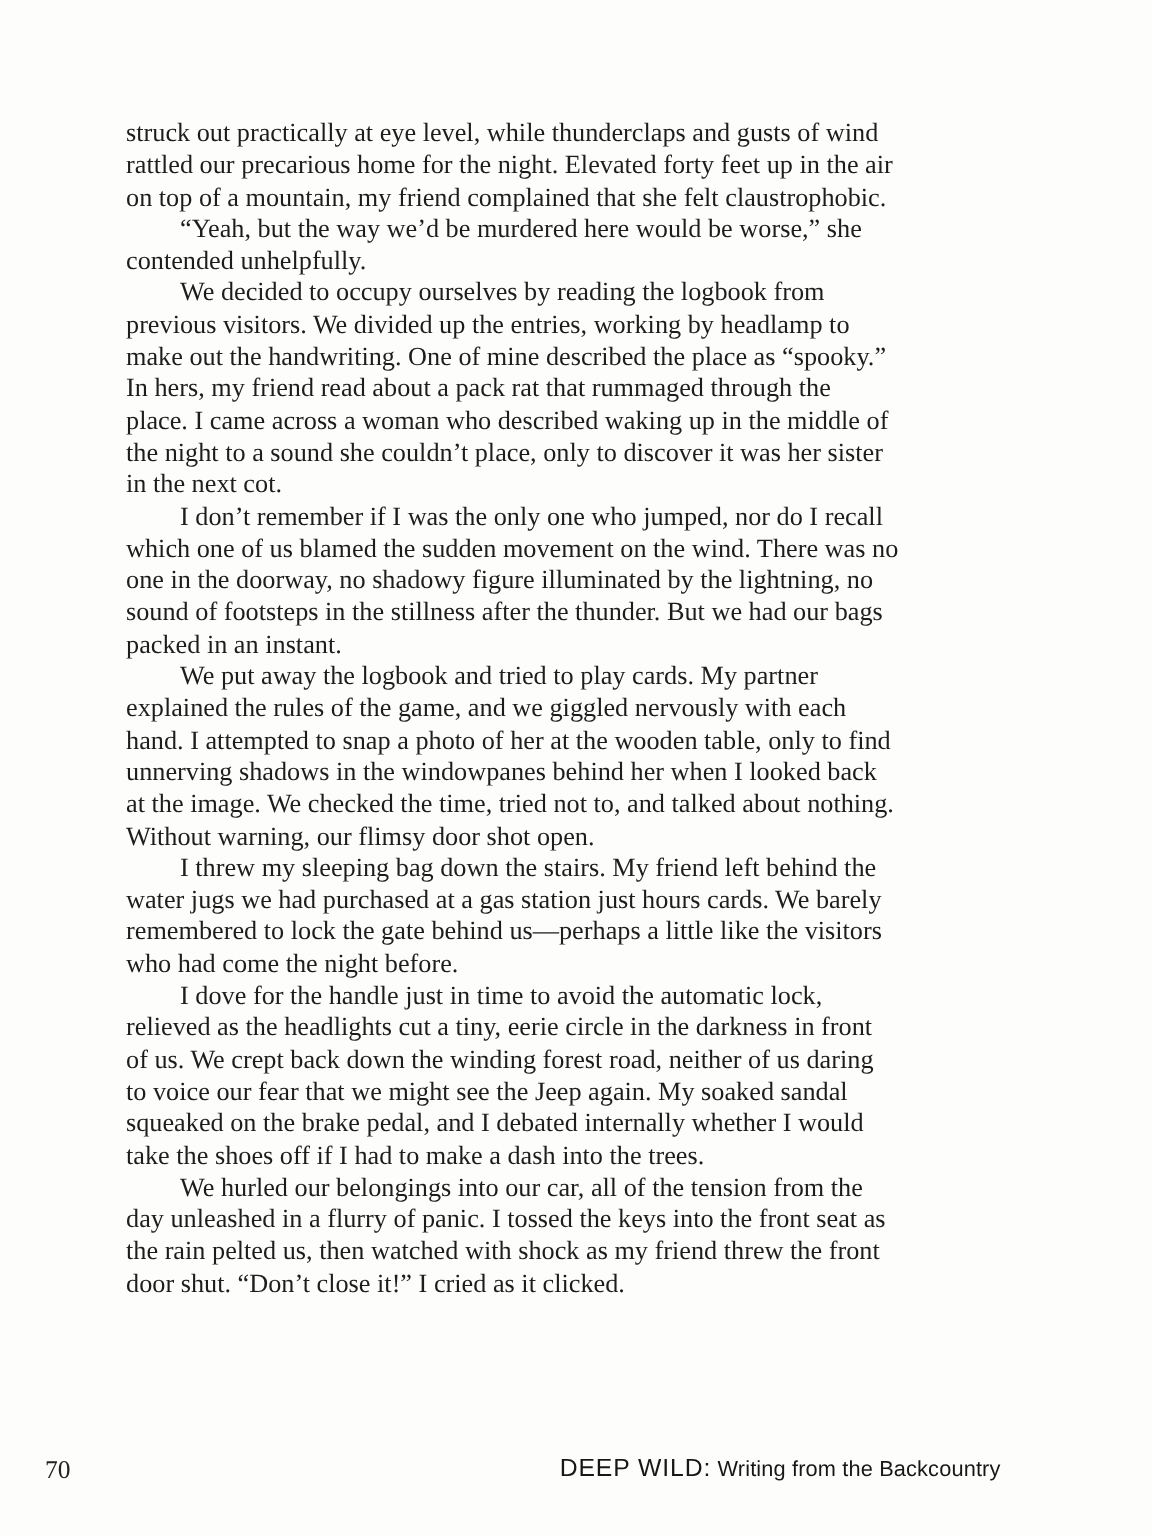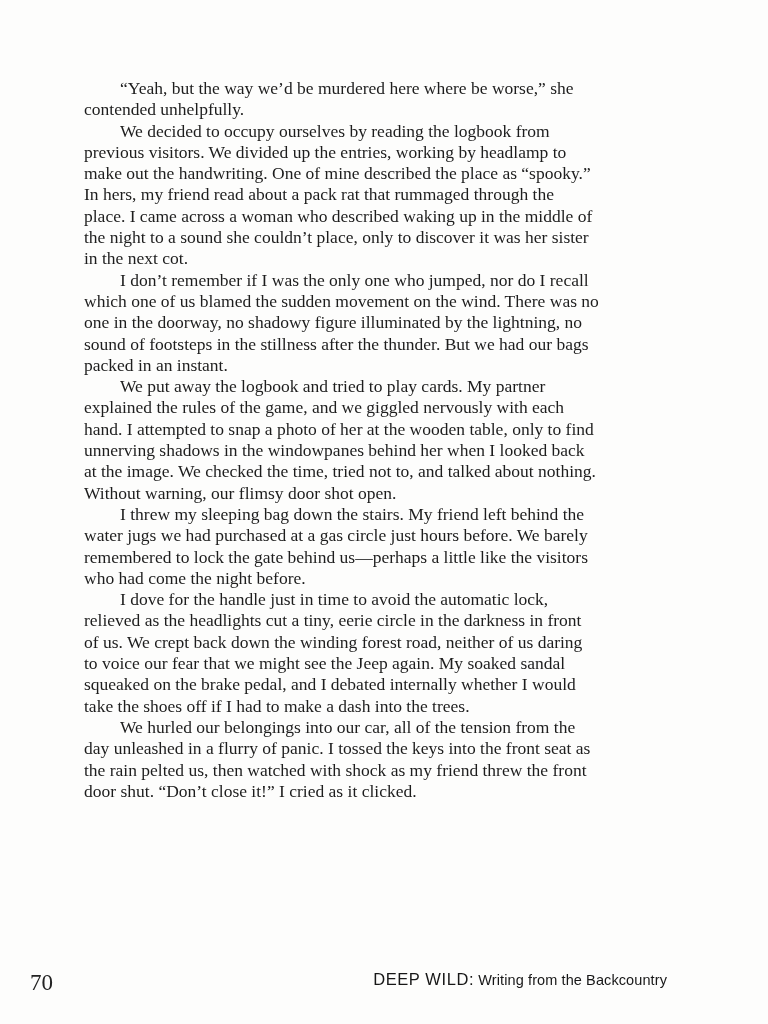--- a/index.html
+++ b/index.html
@@ -23,21 +23,21 @@
     font-size: 17.5px;
     line-height: 21.3px;
     white-space: pre-line;
     text-align: left;
   }
   .para.indent { text-indent: 36px; }
   .footer-page-number {
     position: absolute;
     left: 30px;
     top: 970px;
-    font-size: 23px;
+    font-size: 17px;
     color: #222;
   }
   .footer-running-title {
     position: absolute;
     right: 101px;
     top: 970px;
     font-family: Liberation Sans, sans-serif;
     color: #171717;
     white-space: nowrap;
   }
@@ -49,42 +49,45 @@
     font-size: 14.5px;
     letter-spacing: 0.1px;
   }
 </style>
 </head>
 <body>
 
 <div class="page">
 
   <div class="body-text">
-      <p class="para indent">“Yeah, but the way we’d be murdered here where be worse,” she
+      <p class="para">struck out practically at eye level, while thunderclaps and gusts of wind
+rattled our precarious home for the night. Elevated forty feet up in the air
+on top of a mountain, my friend complained that she felt claustrophobic.</p>
+      <p class="para indent">“Yeah, but the way we’d be murdered here would be worse,” she
 contended unhelpfully.</p>
       <p class="para indent">We decided to occupy ourselves by reading the logbook from
 previous visitors. We divided up the entries, working by headlamp to
 make out the handwriting. One of mine described the place as “spooky.”
 In hers, my friend read about a pack rat that rummaged through the
 place. I came across a woman who described waking up in the middle of
 the night to a sound she couldn’t place, only to discover it was her sister
 in the next cot.</p>
       <p class="para indent">I don’t remember if I was the only one who jumped, nor do I recall
 which one of us blamed the sudden movement on the wind. There was no
 one in the doorway, no shadowy figure illuminated by the lightning, no
 sound of footsteps in the stillness after the thunder. But we had our bags
 packed in an instant.</p>
       <p class="para indent">We put away the logbook and tried to play cards. My partner
 explained the rules of the game, and we giggled nervously with each
 hand. I attempted to snap a photo of her at the wooden table, only to find
 unnerving shadows in the windowpanes behind her when I looked back
 at the image. We checked the time, tried not to, and talked about nothing.
 Without warning, our flimsy door shot open.</p>
       <p class="para indent">I threw my sleeping bag down the stairs. My friend left behind the
-water jugs we had purchased at a gas circle just hours before. We barely
+water jugs we had purchased at a gas station just hours cards. We barely
 remembered to lock the gate behind us—perhaps a little like the visitors
 who had come the night before.</p>
       <p class="para indent">I dove for the handle just in time to avoid the automatic lock,
 relieved as the headlights cut a tiny, eerie circle in the darkness in front
 of us. We crept back down the winding forest road, neither of us daring
 to voice our fear that we might see the Jeep again. My soaked sandal
 squeaked on the brake pedal, and I debated internally whether I would
 take the shoes off if I had to make a dash into the trees.</p>
       <p class="para indent">We hurled our belongings into our car, all of the tension from the
 day unleashed in a flurry of panic. I tossed the keys into the front seat as

